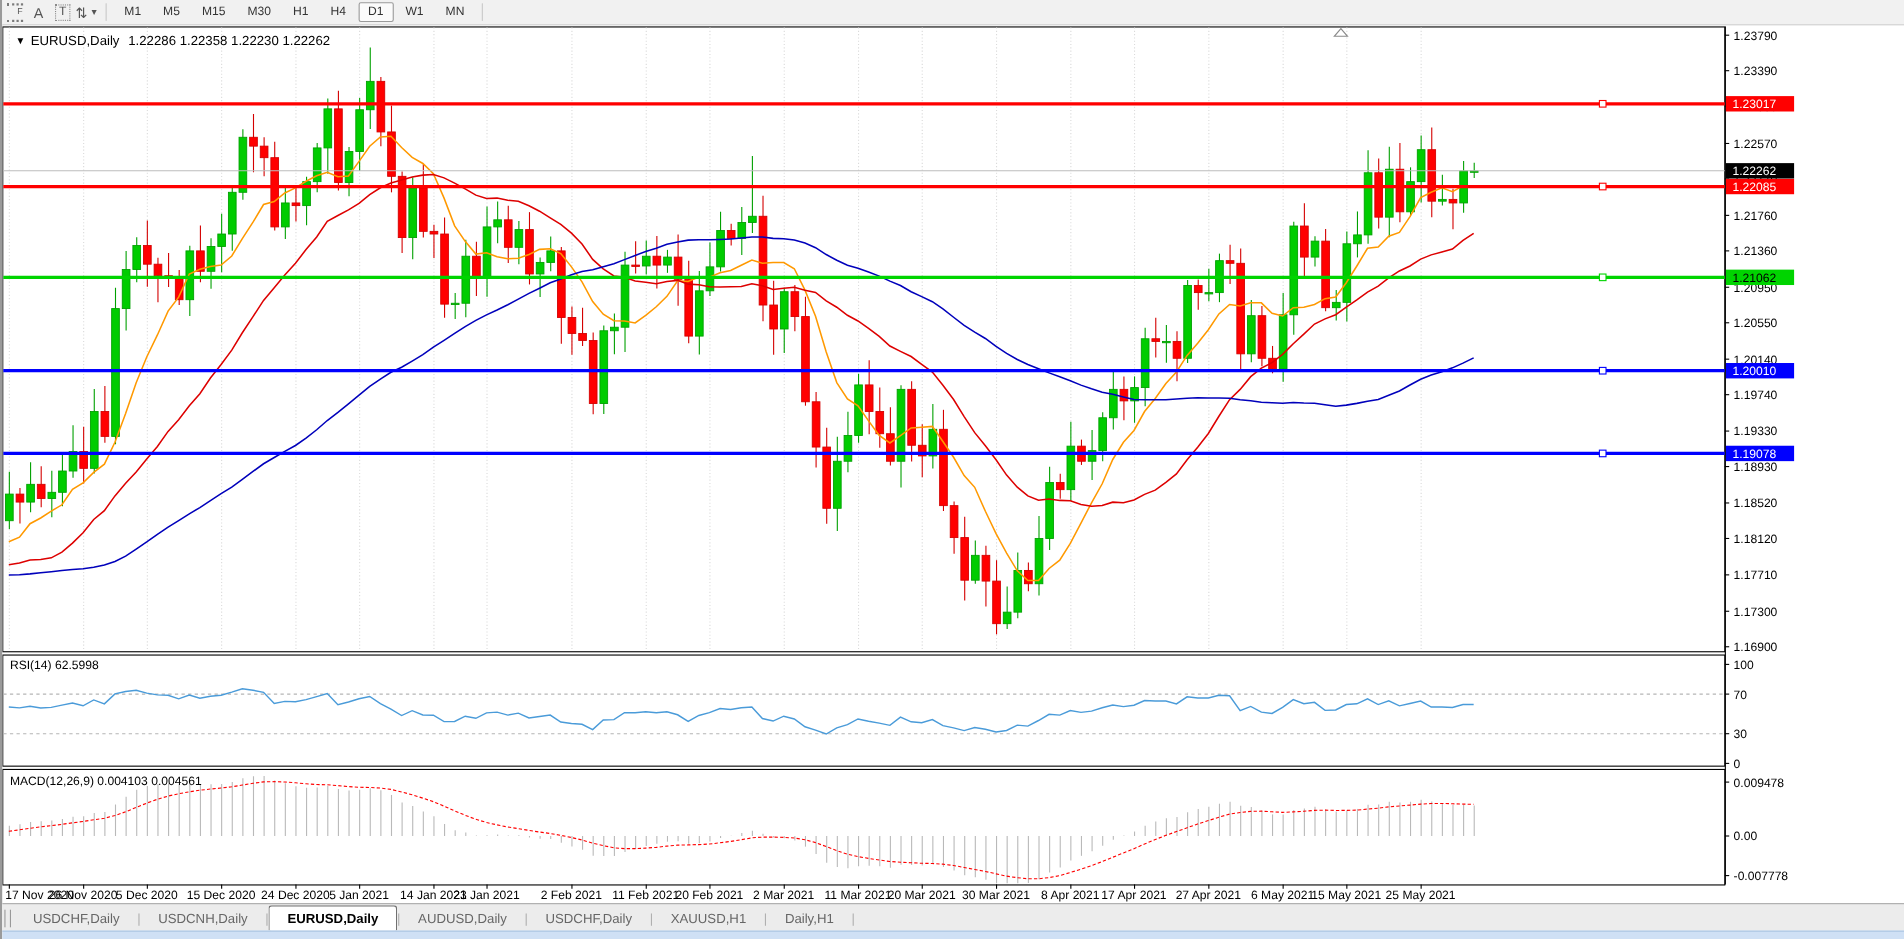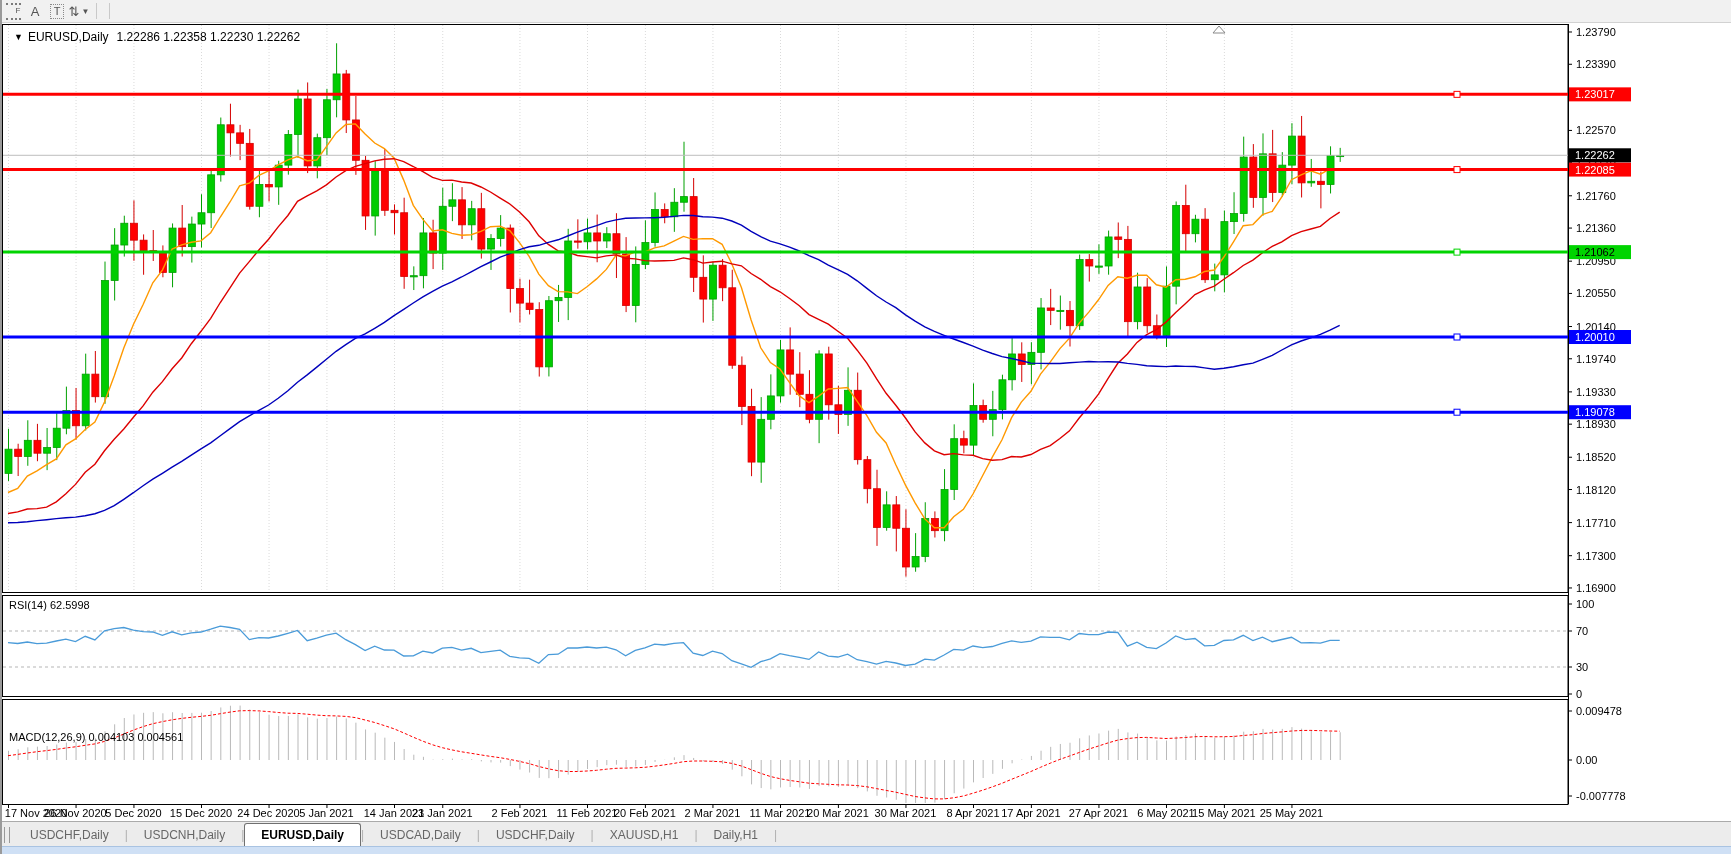--- a/index.html
+++ b/index.html
@@ -19,21 +19,21 @@
   .dd{font-size:8px;color:#555;margin-left:2px;}
   .tf-btn{font-size:11px;color:#333;padding:2px 8px;margin:0 1px;border:1px solid transparent;
           border-radius:2px;}
   .tf-btn.active{background:#fbfbfb;border:1px solid #9a9a9a;}
   
   .panel-label{position:absolute;font-size:12px;color:#000;z-index:5;white-space:pre;}
   #chart-title{left:12px;top:30px;}
   #chart-title .tri{font-size:9px;vertical-align:1px;margin-right:5px;}
   #chart-title .ohlc{margin-left:8px;margin-top:44px;}
   #rsi-label{left:7px;top:599px;font-size:11px;text-align:right;}
-  #macd-label{left:7px;top:731px;font-size:11px;}
+  #macd-label{left:7px;top:705px;font-size:11px;}
   
   #chart-svg{position:absolute;left:0;top:0;}
   text{font-family:"Liberation Sans",sans-serif;}
   
   #tabbar{position:absolute;left:0;top:821px;width:100%;height:25px;background:#ececec;
           border-top:1px solid #aaa;display:flex;align-items:flex-end;box-sizing:border-box;}
   .tab-grip{width:4px;height:16px;border-left:1px solid #999;border-right:1px solid #999;margin:0 4px 3px 2px;}
   .tab{font-size:12px;color:#666;padding:4px 16px 4px 16px;position:relative;white-space:nowrap;}
   .tab.active{background:#ffffff;color:#000;font-weight:bold;border:1px solid #707070;border-bottom:none;
               border-radius:3px 3px 0 0;padding-top:4px;}
@@ -55,20 +55,31 @@
         <div class="tb-icon">A</div>
         <div class="tb-icon">
           <span class="boxT">T</span>
         </div>
         <div class="tb-icon">
           <span>⇅</span>
           <span class="dd">▼</span>
         </div>
       </div>
     <div class="tb-sep"></div>
+    <div class="tb-group" id="tb-timeframes">
+        <div class="tf-btn">M1</div>
+        <div class="tf-btn">M5</div>
+        <div class="tf-btn">M15</div>
+        <div class="tf-btn">M30</div>
+        <div class="tf-btn">H1</div>
+        <div class="tf-btn">H4</div>
+        <div class="tf-btn active">D1</div>
+        <div class="tf-btn">W1</div>
+        <div class="tf-btn">MN</div>
+      </div>
     <div class="tb-sep"></div>
   </div>
 
   <div class="panel-label" id="chart-title"><span class="tri">▼</span><span>EURUSD,Daily</span><span class="ohlc">1.22286 1.22358 1.22230 1.22262</span></div>
   <div class="panel-label" id="rsi-label">RSI(14) 62.5998</div>
   <div class="panel-label" id="macd-label">MACD(12,26,9) 0.004103 0.004561</div>
 
   <svg id="chart-svg" width="1731" height="821">
       <rect x="0.5" y="24.5" width="1565.5" height="568" fill="#ffffff" stroke="#000" stroke-width="1"></rect>
       <rect x="0.5" y="595.5" width="1565.5" height="101" fill="#ffffff" stroke="#000" stroke-width="1"></rect>
@@ -650,21 +661,21 @@
     </svg>
 
   <div id="tabbar">
     <div class="tab-grip"></div>
   <div class="tab">USDCHF,Daily</div>
       <div class="tab-sep">|</div>
       <div class="tab">USDCNH,Daily</div>
       <div class="tab-sep">|</div>
       <div class="tab active">EURUSD,Daily</div>
       <div class="tab-sep">|</div>
-      <div class="tab">USDCAD,Daily</div>
+      <div class="tab">AUDUSD,Daily</div>
       <div class="tab-sep">|</div>
       <div class="tab">USDCHF,Daily</div>
       <div class="tab-sep">|</div>
       <div class="tab">XAUUSD,H1</div>
       <div class="tab-sep">|</div>
       <div class="tab">Daily,H1</div>
       <div class="tab-sep">|</div>
     </div>
 
   <div id="statusbar"></div>

